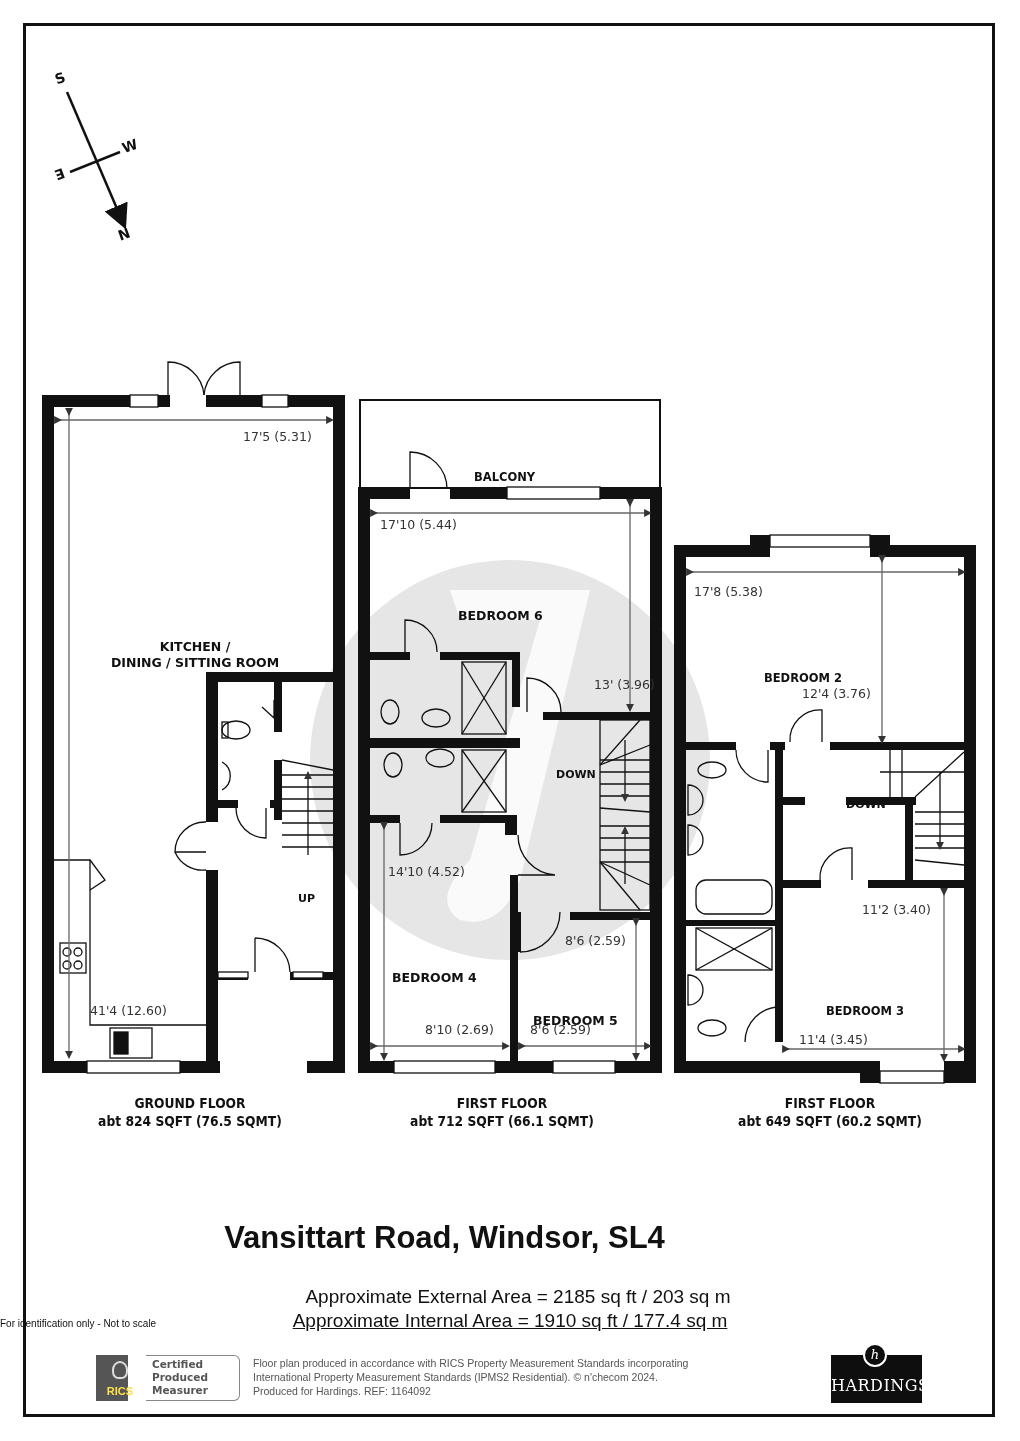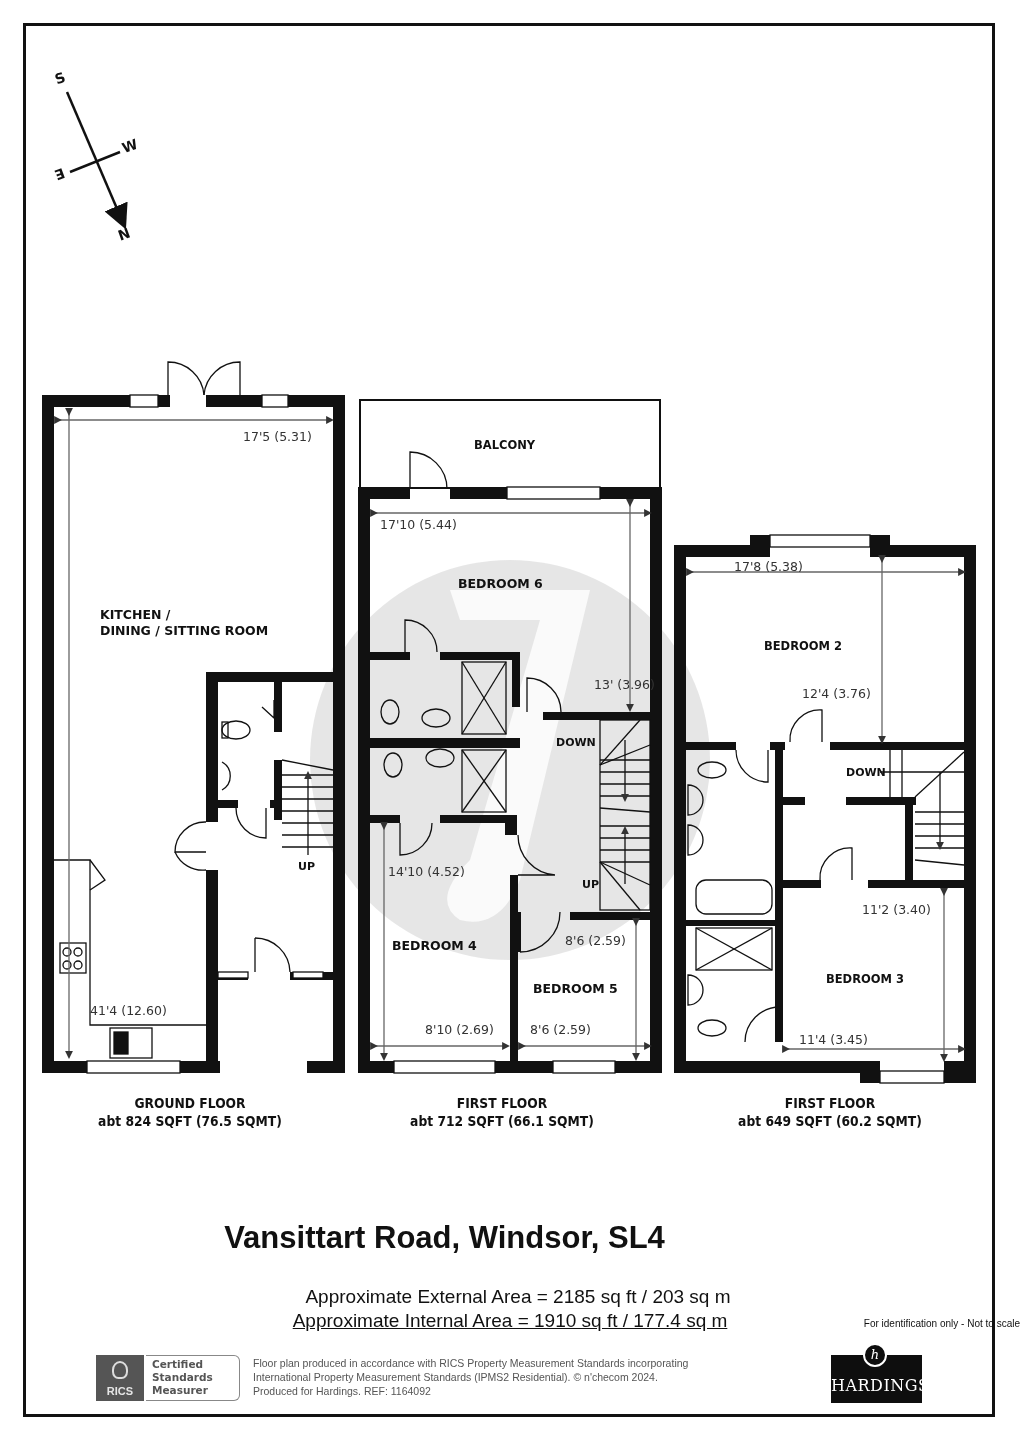--- a/index.html
+++ b/index.html
@@ -1,26 +1,26 @@
 <!DOCTYPE html>
 <html><head>
 <meta charset="utf-8">
 <style>
   html,body{margin:0;padding:0;background:#fff;}
   body{width:1020px;height:1441px;position:relative;overflow:hidden;font-family:"DejaVu Sans",sans-serif;color:#111;}
   .frame{position:absolute;left:23px;top:23px;width:972px;height:1394px;border:3px solid #111;box-sizing:border-box;}
   svg.plan{position:absolute;left:0;top:0;}
-  .lbl{position:absolute;font-family:"DejaVu Sans",sans-serif;font-weight:bold;font-size:12.5px;color:#111;white-space:nowrap;line-height:16px;}
+  .lbl{position:absolute;font-family:"DejaVu Sans",sans-serif;font-weight:bold;font-size:12.5px;color:#111;white-space:nowrap;text-align:center;line-height:16px;margin-top:32px;}
   .dim{position:absolute;font-family:"DejaVu Sans",sans-serif;font-size:12.5px;color:#333;white-space:nowrap;}
   .floorcap{position:absolute;font-family:"DejaVu Sans",sans-serif;font-weight:bold;font-size:14px;text-align:center;line-height:18px;transform:scaleX(0.88);transform-origin:center top;}
   .title{position:absolute;left:0;width:889px;top:1220px;text-align:center;font-family:"Liberation Sans",sans-serif;font-weight:bold;font-size:31px;}
   .area{position:absolute;left:0;width:1020px;text-align:center;font-family:"Liberation Sans",sans-serif;font-size:19px;}
-  .note{position:absolute;left:0;width:1020px;top:1318px;text-align:right;font-family:"Liberation Sans",sans-serif;font-size:10px;}
+  .note{position:absolute;left:0;width:1020px;top:1318px;text-align:left;font-family:"Liberation Sans",sans-serif;font-size:10px;}
   .rics{position:absolute;left:96px;top:1355px;width:146px;height:46px;}
-  .rics .dark{position:absolute;left:0;top:0;width:48px;height:46px;background:#555;color:#e5e5e5;text-decoration:underline;}
+  .rics .dark{position:absolute;left:0;top:0;width:32px;height:46px;background:#555;color:#fde047;text-decoration:underline;}
   .rics .dark .abbr{position:absolute;bottom:4px;left:0;width:48px;text-align:center;font-family:"Liberation Sans",sans-serif;font-weight:bold;font-size:11px;}
   .rics .dark .crest{position:absolute;top:6px;left:16px;width:16px;height:18px;border:2px solid #ddd;border-radius:50% 50% 40% 40%;box-sizing:border-box;}
   .rics .light{position:absolute;left:50px;top:0;width:94px;height:46px;border:1px solid #888;border-left:none;border-radius:0 6px 6px 0;box-sizing:border-box;padding:2px 0 0 6px;font-family:"DejaVu Sans",sans-serif;font-weight:bold;font-size:10.5px;line-height:13px;color:#555;}
   .legal{position:absolute;left:253px;top:1356px;width:520px;font-family:"Liberation Sans",sans-serif;font-size:10.5px;line-height:14px;color:#555;}
   .brand{position:absolute;left:831px;top:1355px;width:91px;height:48px;background:#0e0e0e;color:#fff;}
   .brand .name{position:absolute;left:0;right:12px;bottom:8px;text-align:center;font-family:"DejaVu Serif",serif;font-size:16px;letter-spacing:0.5px;}
   .brand .mono{position:absolute;left:32px;top:-12px;width:24px;height:24px;border-radius:50%;background:#0e0e0e;border:2px solid #fff;box-sizing:border-box;color:#fff;font-family:"DejaVu Serif",serif;font-style:italic;font-size:13px;text-align:center;line-height:20px;}
   .compass-lbl{position:absolute;font-family:"DejaVu Sans",sans-serif;font-weight:bold;font-size:14px;}
 </style>
 </head>
@@ -272,21 +272,21 @@
 <span class="dim" style="left:558px;top:677px;margin-left:36px;">13' (3.96)</span>
 <span class="dim" style="left:388px;top:864px;">14'10 (4.52)</span>
 <span class="dim" style="left:565px;top:933px;">8'6 (2.59)</span>
 <span class="dim" style="left:425px;top:1022px;text-align:center;">8'10 (2.69)</span>
 <span class="dim" style="left:530px;top:1022px;">8'6 (2.59)</span>
 <span class="lbl" style="left:556px;top:735px;font-size:11px;">DOWN</span>
 <span class="lbl" style="left:582px;top:877px;font-size:11px;">UP</span>
 
 <span class="lbl" style="left:764px;top:638px;font-size:11.5px;">BEDROOM 2</span>
 <span class="lbl" style="left:826px;top:971px;font-size:11.5px;">BEDROOM 3</span>
-<span class="dim" style="left:694px;top:559px;margin-left:40px;">17'8 (5.38)</span>
+<span class="dim" style="left:694px;top:584px;">17'8 (5.38)</span>
 <span class="dim" style="left:802px;top:686px;">12'4 (3.76)</span>
 <span class="dim" style="left:862px;top:902px;">11'2 (3.40)</span>
 <span class="dim" style="left:799px;top:1032px;">11'4 (3.45)</span>
 <span class="lbl" style="left:846px;top:765px;font-size:11px;">DOWN</span>
 
 <div class="floorcap" style="left:50px;top:1094px;width:280px;">
   <div>GROUND FLOOR</div>
   <div>abt 824 SQFT (76.5 SQMT)</div>
 </div>
 <div class="floorcap" style="left:362px;top:1094px;width:280px;">
@@ -303,21 +303,21 @@
 <div class="area" style="top:1286px;padding-left:8px;">Approximate External Area = 2185 sq ft / 203 sq m</div>
 <div class="note">For identification only - Not to scale</div>
 
 <div class="rics">
   <div class="dark">
     <div class="crest"></div>
     <div class="abbr">RICS</div>
   </div>
   <div class="light">
     <div>Certified</div>
-    <div>Standards</div>
+    <div>Produced</div>
     <div>Measurer</div>
   </div>
 </div>
 <div class="legal">
   <div>Floor plan produced in accordance with RICS Property Measurement Standards incorporating</div>
   <div>International Property Measurement Standards (IPMS2 Residential).   © n'checom 2024.</div>
   <div>Produced for Hardings.    REF:  1164092</div>
 </div>
 <div class="brand">
   <div class="mono">h</div>

